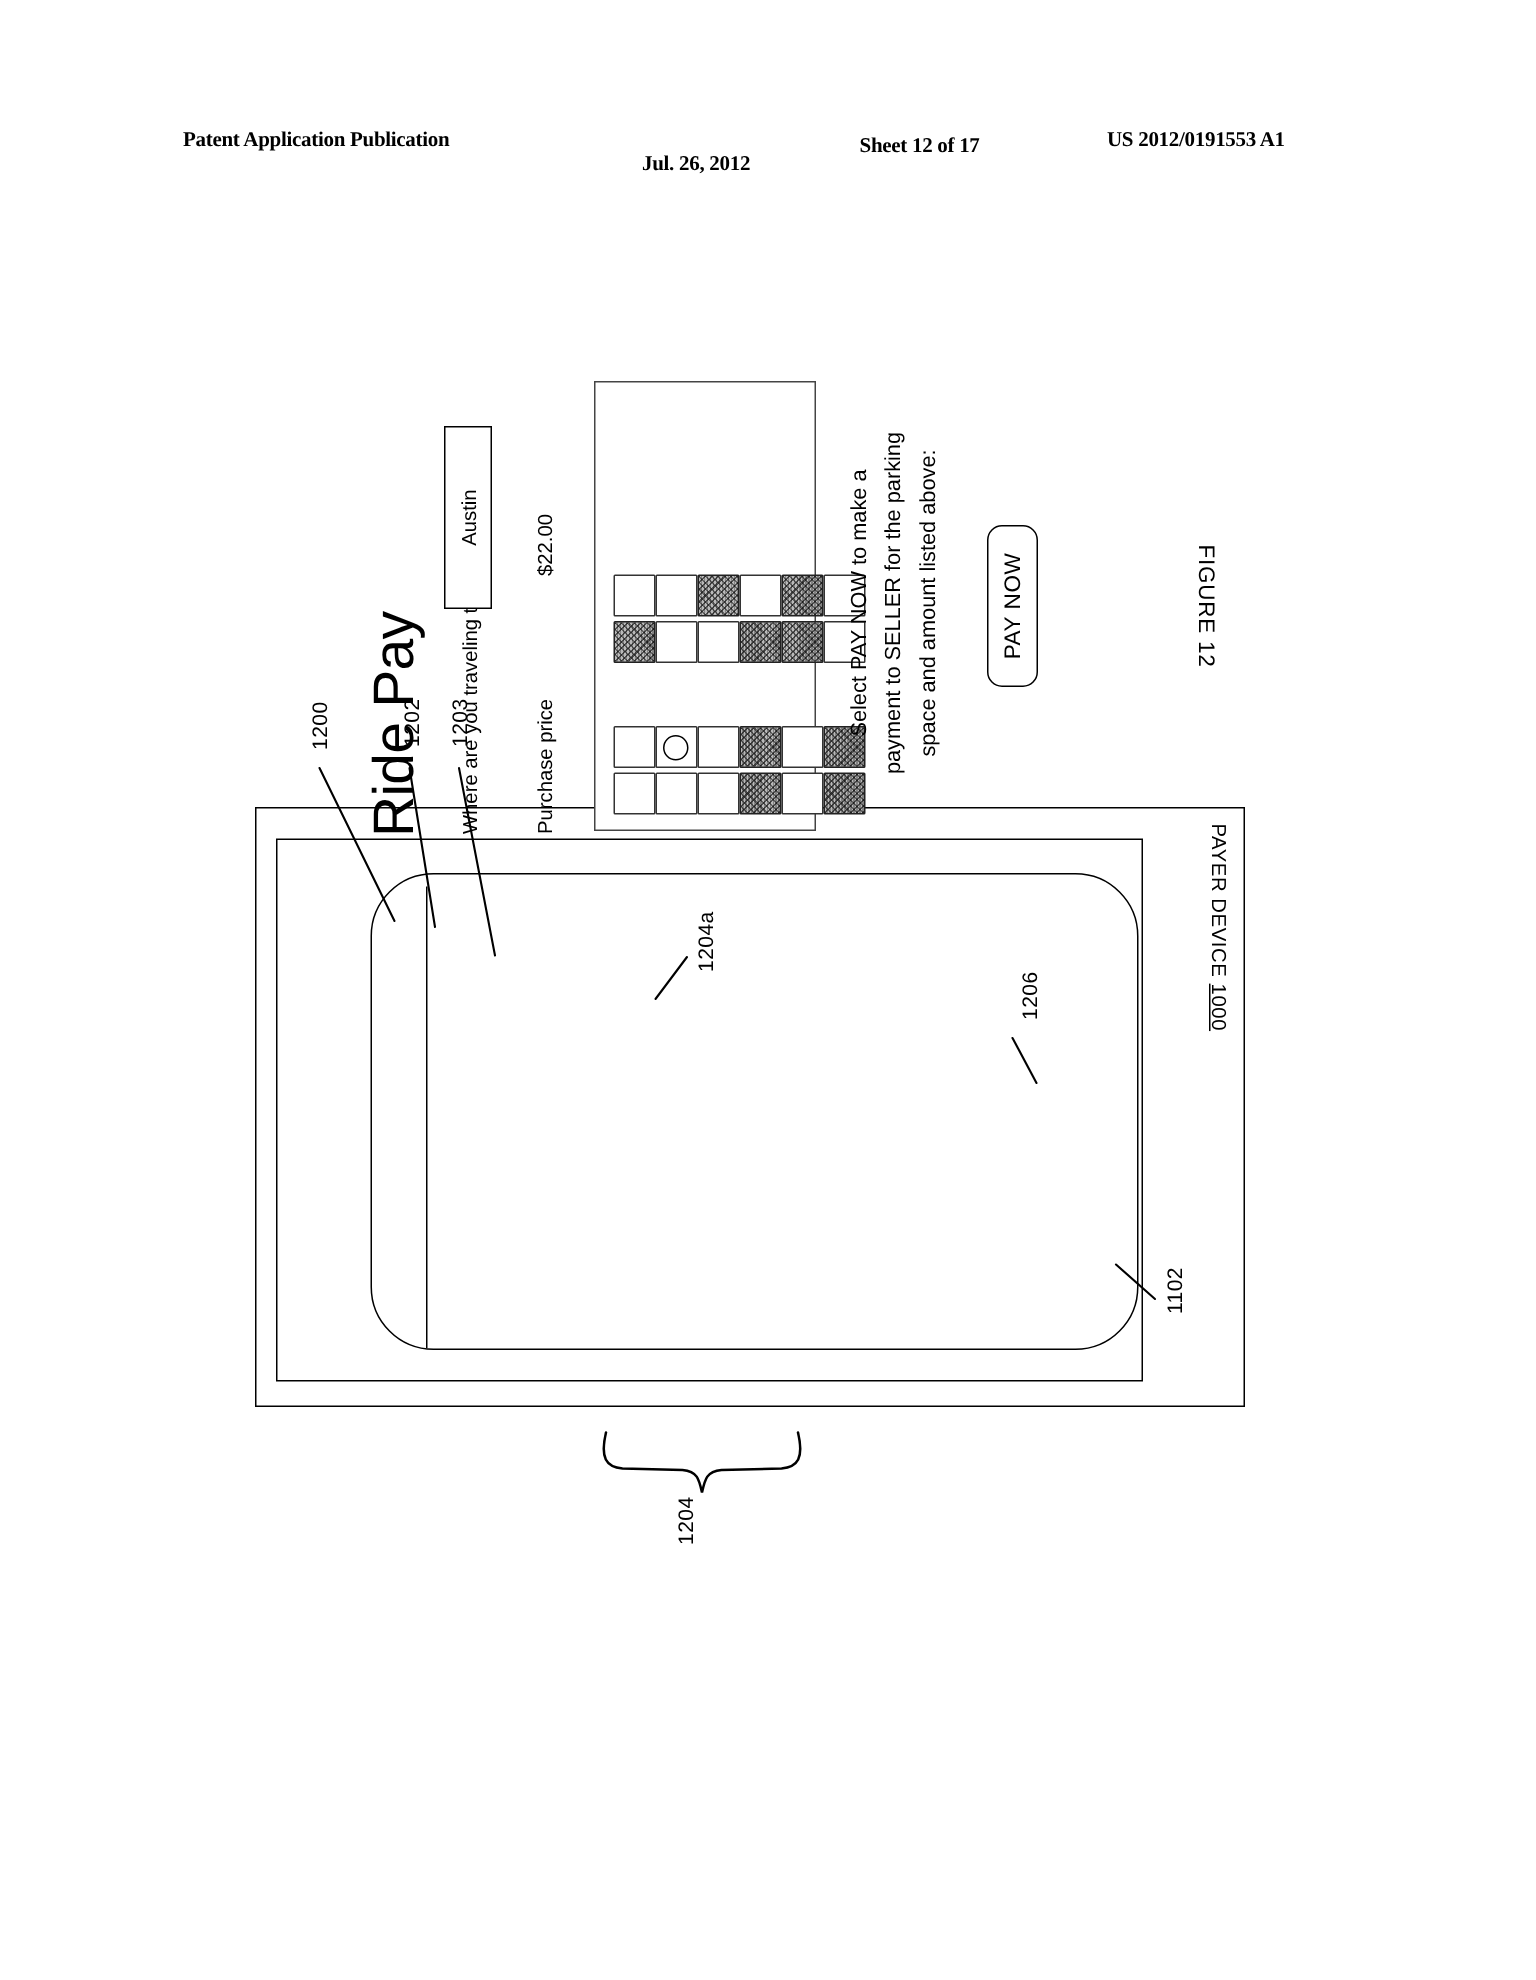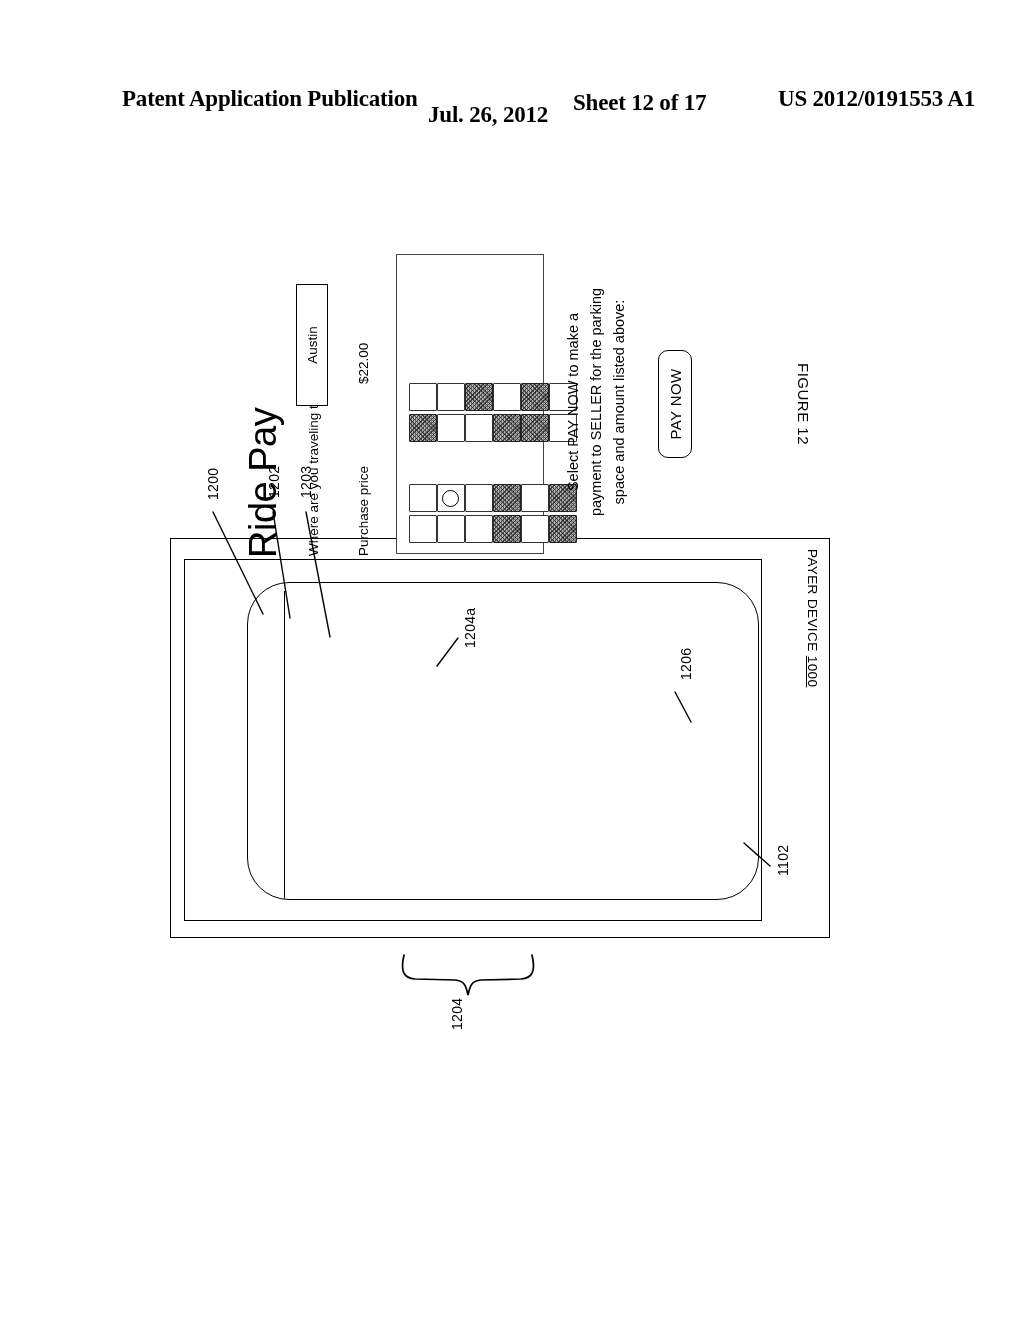--- a/index.html
+++ b/index.html
@@ -18,28 +18,28 @@
 
   
   #page-header {
     position: absolute;
     top: 86px;
     left: 0;
     width: 860px;
     height: 30px;
     font-family: "Liberation Serif", serif;
     font-weight: bold;
-    font-size: 23px;
+    font-size: 14px;
     letter-spacing: -0.2px;
     white-space: nowrap;
   }
   #page-header .hdr-pub   { position: absolute; left: 122px; top: 0; }
   #page-header .hdr-date  { position: absolute; left: 428px; top: 16px; }
   #page-header .hdr-sheet { position: absolute; left: 573px; top: 4px; }
-  #page-header .hdr-num   { position: absolute; left: 778px; top: 0; }
+  #page-header .hdr-num   { position: absolute; left: 738px; top: 0; }
 
   
   #figure-label {
     position: absolute;
     left: 812px;
     top: 363px;
     font-size: 15px;
     letter-spacing: 0.5px;
     transform: rotate(90deg);
     transform-origin: left top;

